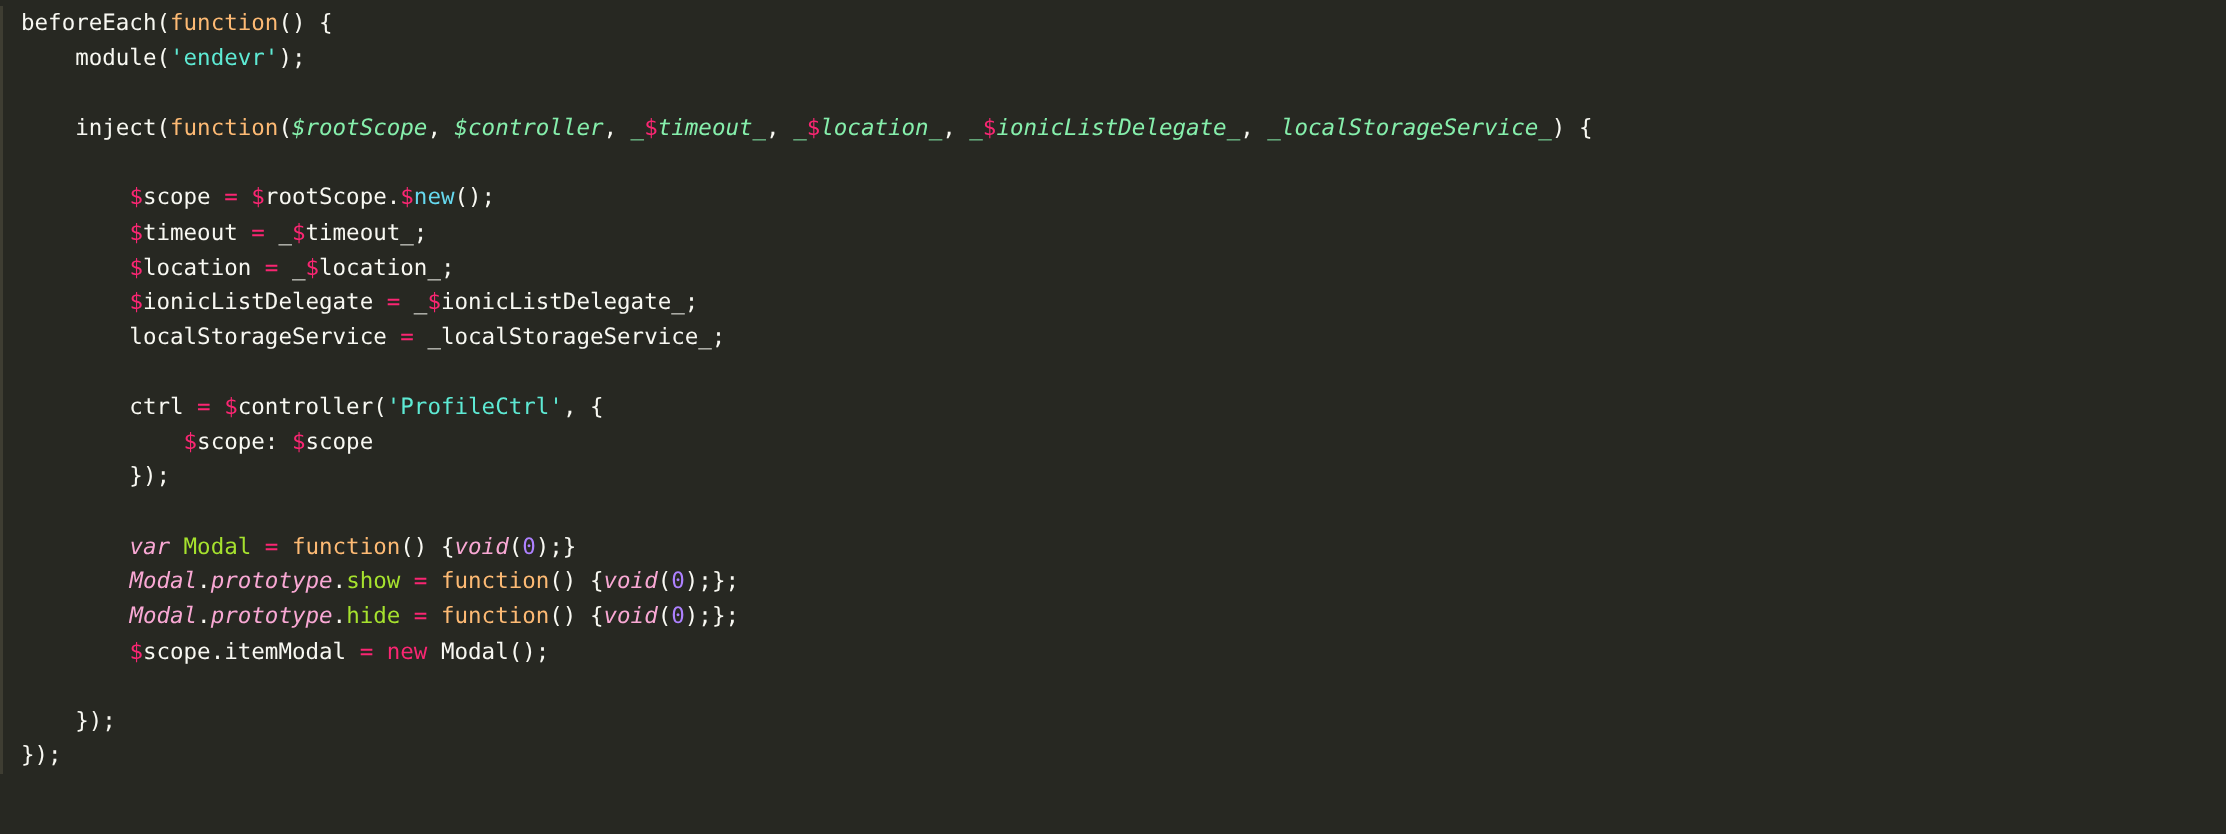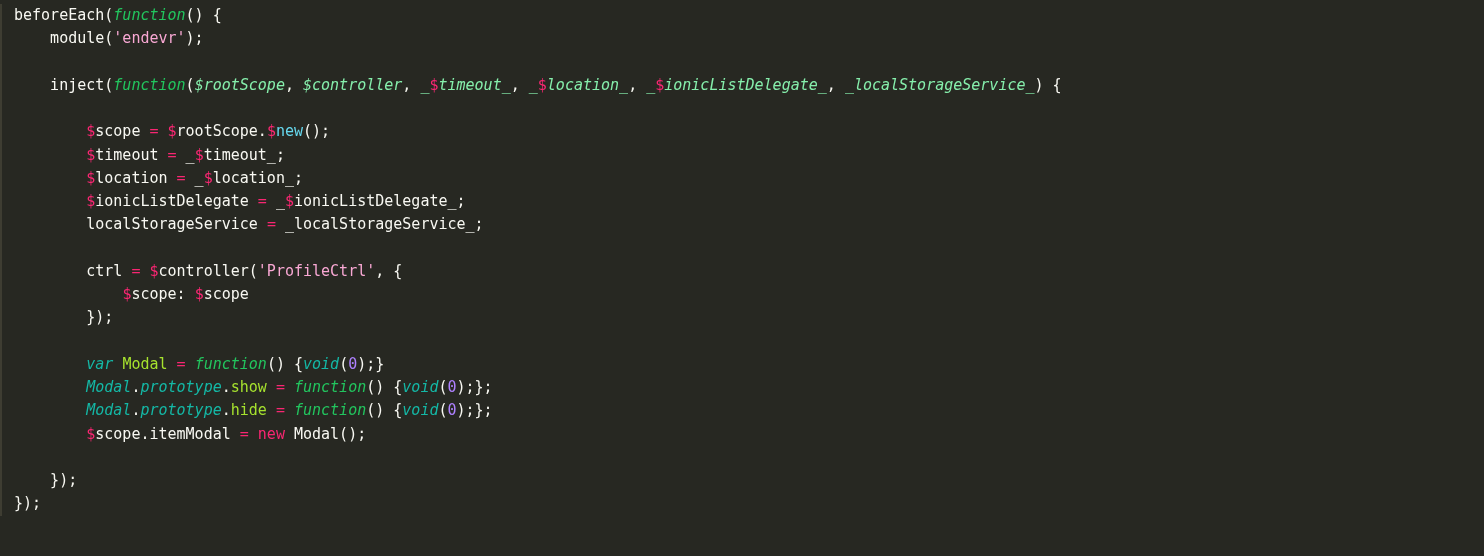--- a/index.html
+++ b/index.html
@@ -24,24 +24,24 @@
       margin-right: 4px;
       flex-shrink: 0;
     }
     .code {
       white-space: pre;
       flex: 1;
     }
     .line { display: block; }
     .tok-default { color: #f8f8f2; }
     .tok-keyword-ni { color: #f92672; }
-    .tok-function { color: #22c55e; font-style: italic; }
-    .tok-type { color: #14b8a6; font-style: italic; }
+    .tok-function { color: #fdba74; }
+    .tok-type { color: #f9a8d4; font-style: italic; }
     .tok-support { color: #66d9ef; }
-    .tok-string { color: #f9a8d4; }
+    .tok-string { color: #5eead4; }
     .tok-number { color: #ae81ff; }
     .tok-param { color: #86efac; font-style: italic; }
     .tok-entity { color: #a6e22e; }
   </style>
 </head>
 <body>
 
 <div class="editor">
   <div class="gutter"></div>
   <div class="code" id="code-area"><span class="line"><span class="tok-default">beforeEach(</span><span class="tok-function">function</span><span class="tok-default">() {</span></span><span class="line"><span class="tok-default">    module(</span><span class="tok-string">'endevr'</span><span class="tok-default">);</span></span><span class="line">&nbsp;</span><span class="line"><span class="tok-default">    inject(</span><span class="tok-function">function</span><span class="tok-default">(</span><span class="tok-param">$rootScope</span><span class="tok-default">, </span><span class="tok-param">$controller</span><span class="tok-default">, </span><span class="tok-param">_</span><span class="tok-keyword-ni">$</span><span class="tok-param">timeout_</span><span class="tok-default">, </span><span class="tok-param">_</span><span class="tok-keyword-ni">$</span><span class="tok-param">location_</span><span class="tok-default">, </span><span class="tok-param">_</span><span class="tok-keyword-ni">$</span><span class="tok-param">ionicListDelegate_</span><span class="tok-default">, </span><span class="tok-param">_localStorageService_</span><span class="tok-default">) {</span></span><span class="line">&nbsp;</span><span class="line"><span class="tok-default">        </span><span class="tok-keyword-ni">$</span><span class="tok-default">scope </span><span class="tok-keyword-ni">=</span><span class="tok-default"> </span><span class="tok-keyword-ni">$</span><span class="tok-default">rootScope.</span><span class="tok-keyword-ni">$</span><span class="tok-support">new</span><span class="tok-default">();</span></span><span class="line"><span class="tok-default">        </span><span class="tok-keyword-ni">$</span><span class="tok-default">timeout </span><span class="tok-keyword-ni">=</span><span class="tok-default"> _</span><span class="tok-keyword-ni">$</span><span class="tok-default">timeout_;</span></span><span class="line"><span class="tok-default">        </span><span class="tok-keyword-ni">$</span><span class="tok-default">location </span><span class="tok-keyword-ni">=</span><span class="tok-default"> _</span><span class="tok-keyword-ni">$</span><span class="tok-default">location_;</span></span><span class="line"><span class="tok-default">        </span><span class="tok-keyword-ni">$</span><span class="tok-default">ionicListDelegate </span><span class="tok-keyword-ni">=</span><span class="tok-default"> _</span><span class="tok-keyword-ni">$</span><span class="tok-default">ionicListDelegate_;</span></span><span class="line"><span class="tok-default">        localStorageService </span><span class="tok-keyword-ni">=</span><span class="tok-default"> _localStorageService_;</span></span><span class="line">&nbsp;</span><span class="line"><span class="tok-default">        ctrl </span><span class="tok-keyword-ni">=</span><span class="tok-default"> </span><span class="tok-keyword-ni">$</span><span class="tok-default">controller(</span><span class="tok-string">'ProfileCtrl'</span><span class="tok-default">, {</span></span><span class="line"><span class="tok-default">            </span><span class="tok-keyword-ni">$</span><span class="tok-default">scope: </span><span class="tok-keyword-ni">$</span><span class="tok-default">scope</span></span><span class="line"><span class="tok-default">        });</span></span><span class="line">&nbsp;</span><span class="line"><span class="tok-default">        </span><span class="tok-type">var</span><span class="tok-default"> </span><span class="tok-entity">Modal</span><span class="tok-default"> </span><span class="tok-keyword-ni">=</span><span class="tok-default"> </span><span class="tok-function">function</span><span class="tok-default">() {</span><span class="tok-type">void</span><span class="tok-default">(</span><span class="tok-number">0</span><span class="tok-default">);}</span></span><span class="line"><span class="tok-default">        </span><span class="tok-type">Modal</span><span class="tok-default">.</span><span class="tok-type">prototype</span><span class="tok-default">.</span><span class="tok-entity">show</span><span class="tok-default"> </span><span class="tok-keyword-ni">=</span><span class="tok-default"> </span><span class="tok-function">function</span><span class="tok-default">() {</span><span class="tok-type">void</span><span class="tok-default">(</span><span class="tok-number">0</span><span class="tok-default">);};</span></span><span class="line"><span class="tok-default">        </span><span class="tok-type">Modal</span><span class="tok-default">.</span><span class="tok-type">prototype</span><span class="tok-default">.</span><span class="tok-entity">hide</span><span class="tok-default"> </span><span class="tok-keyword-ni">=</span><span class="tok-default"> </span><span class="tok-function">function</span><span class="tok-default">() {</span><span class="tok-type">void</span><span class="tok-default">(</span><span class="tok-number">0</span><span class="tok-default">);};</span></span><span class="line"><span class="tok-default">        </span><span class="tok-keyword-ni">$</span><span class="tok-default">scope.itemModal </span><span class="tok-keyword-ni">=</span><span class="tok-default"> </span><span class="tok-keyword-ni">new</span><span class="tok-default"> Modal();</span></span><span class="line">&nbsp;</span><span class="line"><span class="tok-default">    });</span></span><span class="line"><span class="tok-default">});</span></span></div>

